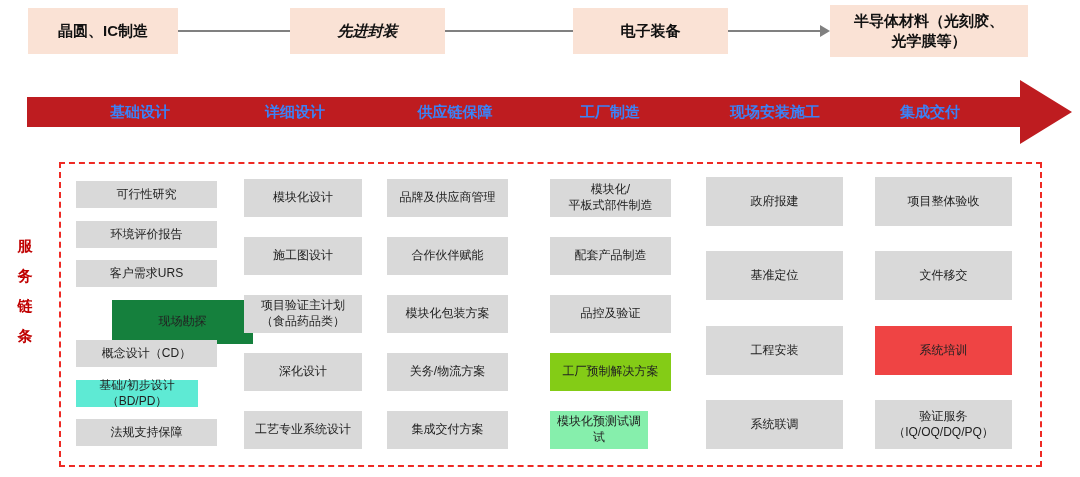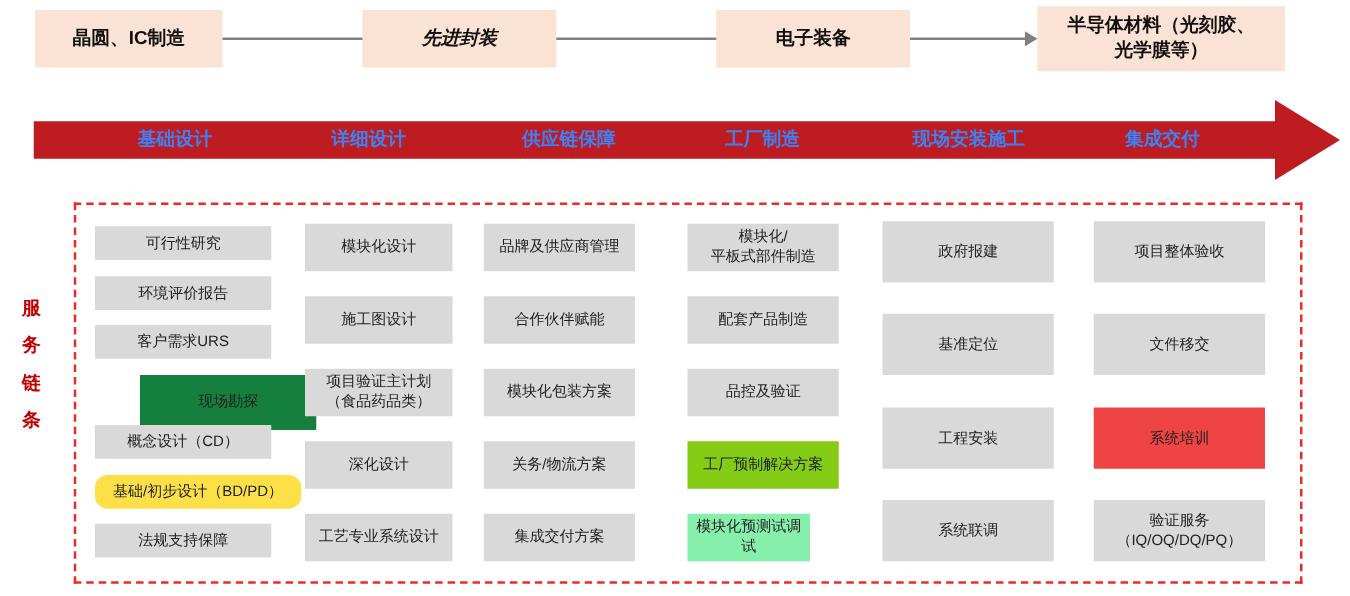--- a/index.html
+++ b/index.html
@@ -59,21 +59,21 @@
       <div>务</div>
       <div>链</div>
       <div>条</div>
     </div>
   <div class="panel" id="panel" style="left:59px;top:162px;width:983px;height:305px;">
       <div class="sbox" style="left: 15px; top: 17px; width: 141px; height: 27px; background: rgb(217, 217, 217);">可行性研究</div>
       <div class="sbox" style="left: 15px; top: 57px; width: 141px; height: 27px; background: rgb(217, 217, 217);">环境评价报告</div>
       <div class="sbox" style="left: 15px; top: 96px; width: 141px; height: 27px; background: rgb(217, 217, 217);">客户需求URS</div>
       <div class="sbox" style="left: 15px; top: 136px; width: 141px; height: 44px; background: #15803d; margin-left: 36px;">现场勘探</div>
       <div class="sbox" style="left: 15px; top: 176px; width: 141px; height: 27px; background: rgb(217, 217, 217);">概念设计（CD）</div>
-      <div class="sbox" style="left: 15px; top: 216px; width: 165px; height: 27px; background: #fde047; border-radius: 10px;">基础/初步设计（BD/PD）</div>
+      <div class="sbox" style="left: 15px; top: 216px; width: 122px; height: 27px; background: #5eead4;">基础/初步设计（BD/PD）</div>
       <div class="sbox" style="left: 15px; top: 255px; width: 141px; height: 27px; background: rgb(217, 217, 217);">法规支持保障</div>
       <div class="sbox" style="left: 183px; top: 15px; width: 118px; height: 38px; background: rgb(217, 217, 217);">模块化设计</div>
       <div class="sbox" style="left: 183px; top: 73px; width: 118px; height: 38px; background: rgb(217, 217, 217);">施工图设计</div>
       <div class="sbox" style="left: 183px; top: 131px; width: 118px; height: 38px; background: rgb(217, 217, 217);">项目验证主计划
 （食品药品类）</div>
       <div class="sbox" style="left: 183px; top: 189px; width: 118px; height: 38px; background: rgb(217, 217, 217);">深化设计</div>
       <div class="sbox" style="left: 183px; top: 247px; width: 118px; height: 38px; background: rgb(217, 217, 217);">工艺专业系统设计</div>
       <div class="sbox" style="left: 326px; top: 15px; width: 121px; height: 38px; background: rgb(217, 217, 217);">品牌及供应商管理</div>
       <div class="sbox" style="left: 326px; top: 73px; width: 121px; height: 38px; background: rgb(217, 217, 217);">合作伙伴赋能</div>
       <div class="sbox" style="left: 326px; top: 131px; width: 121px; height: 38px; background: rgb(217, 217, 217);">模块化包装方案</div>

